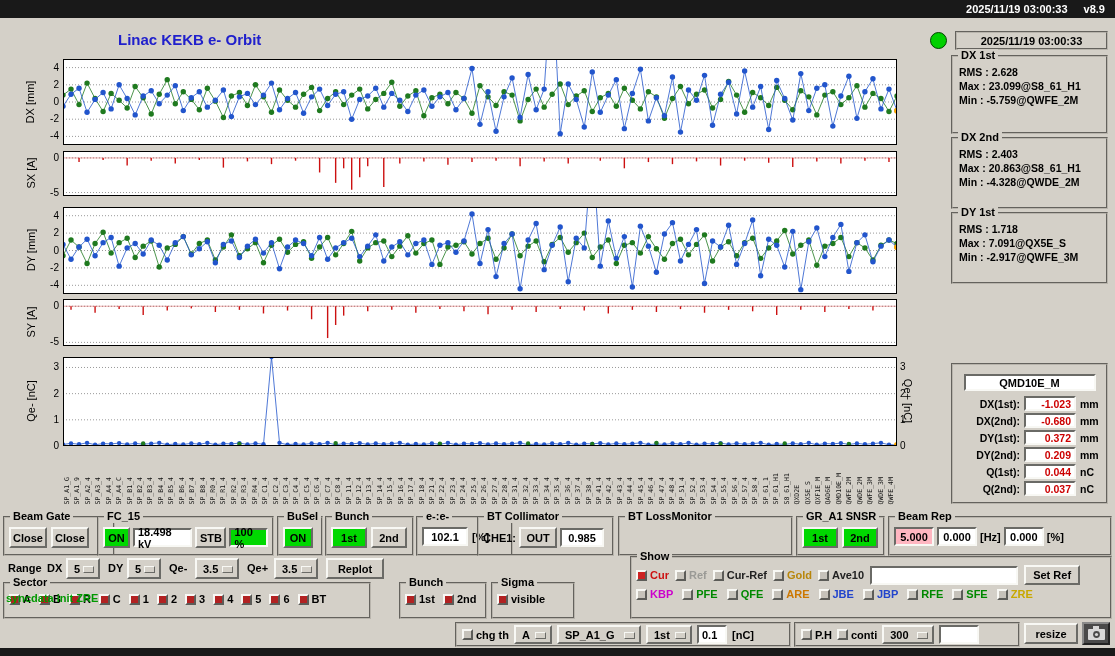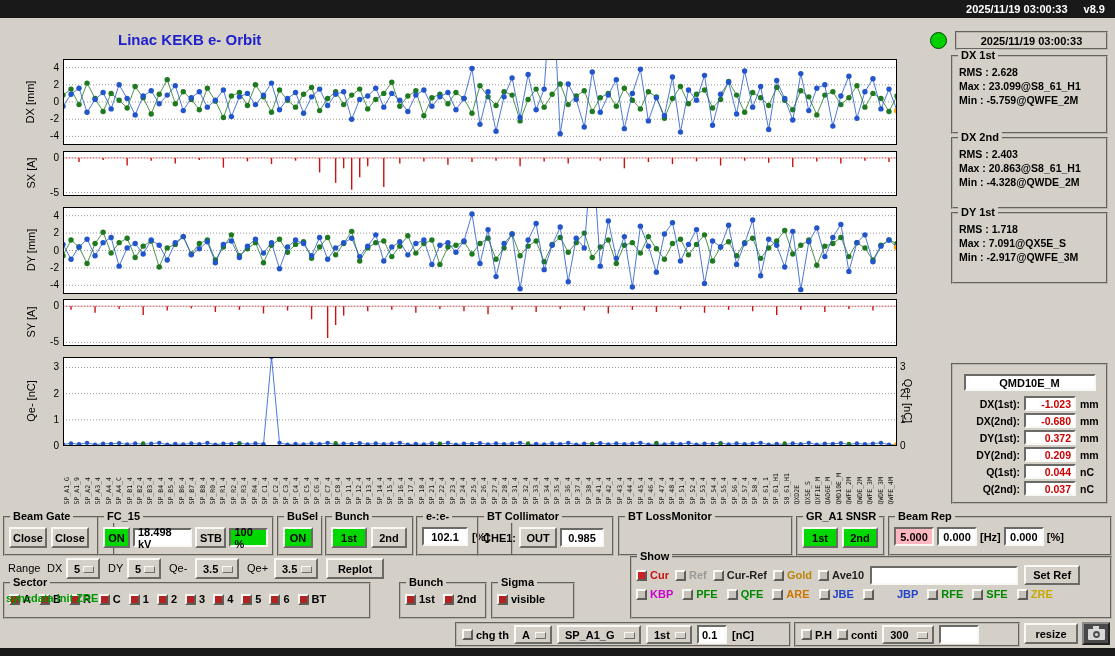--- a/index.html
+++ b/index.html
@@ -49,21 +49,21 @@
   .sgrp .sline.first{margin-top:8px;}
   .qmdtitle{margin:9px auto 5px;width:132px;height:17px;background:#fff;display:flex;align-items:center;
        justify-content:center;font-weight:bold;box-sizing:border-box;
        border-top:2px solid #6a6a66;border-left:2px solid #6a6a66;border-right:2px solid #f8f8f4;border-bottom:2px solid #f8f8f4;}
   .qrow{display:flex;align-items:center;gap:4px;margin:2px 6px 0 0;justify-content:flex-end;}
   .qrow .qlab{width:54px;text-align:right;font-weight:bold;font-size:10.5px;}
   .qrow .val{width:52px;height:15px;background:#fff;box-sizing:border-box;color:#cc0000;font-weight:bold;
        font-size:10.5px;display:flex;align-items:center;justify-content:flex-end;padding-right:3px;
        border-top:2px solid #6a6a66;border-left:2px solid #6a6a66;border-right:2px solid #f8f8f4;border-bottom:2px solid #f8f8f4;}
   .qrow .unit{width:20px;font-weight:bold;font-size:10.5px;}
-  .rlabel{position:absolute;font-weight:normal;}
+  .rlabel{position:absolute;font-weight:bold;}
   .inp{background:#fff;height:19px;box-sizing:border-box;font:bold 11px "Liberation Sans",sans-serif;padding:0 3px;
        border-top:2px solid #6a6a66;border-left:2px solid #6a6a66;border-right:2px solid #f8f8f4;border-bottom:2px solid #f8f8f4;}
   .panel{position:absolute;border:2px groove #b8b4ac;box-sizing:border-box;display:flex;align-items:center;gap:5px;padding:0 5px;height:25px;}
   .msg{position:absolute;color:#009900;font-weight:bold;}
   .camera{position:absolute;background:#4a4a4a;display:flex;align-items:center;justify-content:center;box-sizing:border-box;
        border-top:2px solid #8a8a8a;border-left:2px solid #8a8a8a;border-right:2px solid #222;border-bottom:2px solid #222;}
 </style>
 </head>
 <body>
 
@@ -1080,21 +1080,21 @@
         <span class="chk">
           <span class="box" style="background: rgb(198, 194, 186);"></span>
           <span style="color: rgb(204, 119, 0);">ARE</span>
         </span>
         <span class="chk">
           <span class="box" style="background: rgb(198, 194, 186);"></span>
           <span style="color: rgb(34, 68, 204);">JBE</span>
         </span>
         <span class="chk">
           <span class="box" style="background: rgb(198, 194, 186);"></span>
-          <span style="color: rgb(34, 68, 204); margin-left: 20px;">JBP</span>
+          <span style="color: rgb(34, 68, 204);">JBP</span>
         </span>
         <span class="chk">
           <span class="box" style="background: rgb(198, 194, 186);"></span>
           <span style="color: rgb(0, 136, 0);">RFE</span>
         </span>
         <span class="chk">
           <span class="box" style="background: rgb(198, 194, 186);"></span>
           <span style="color: rgb(0, 136, 0);">SFE</span>
         </span>
         <span class="chk">

